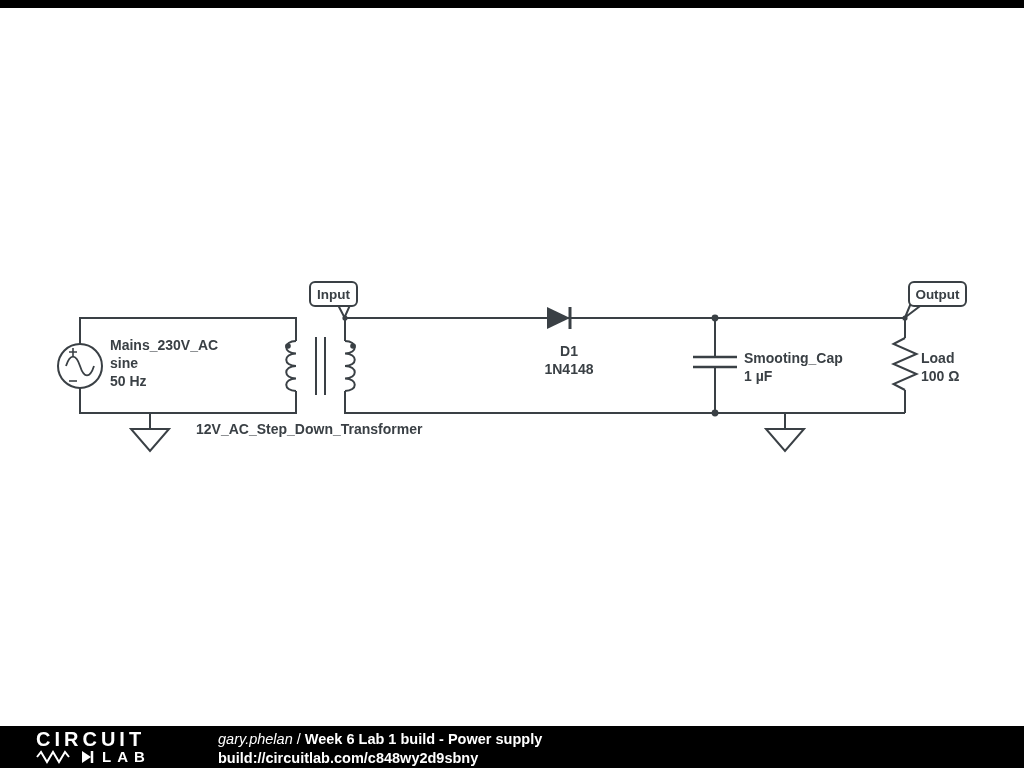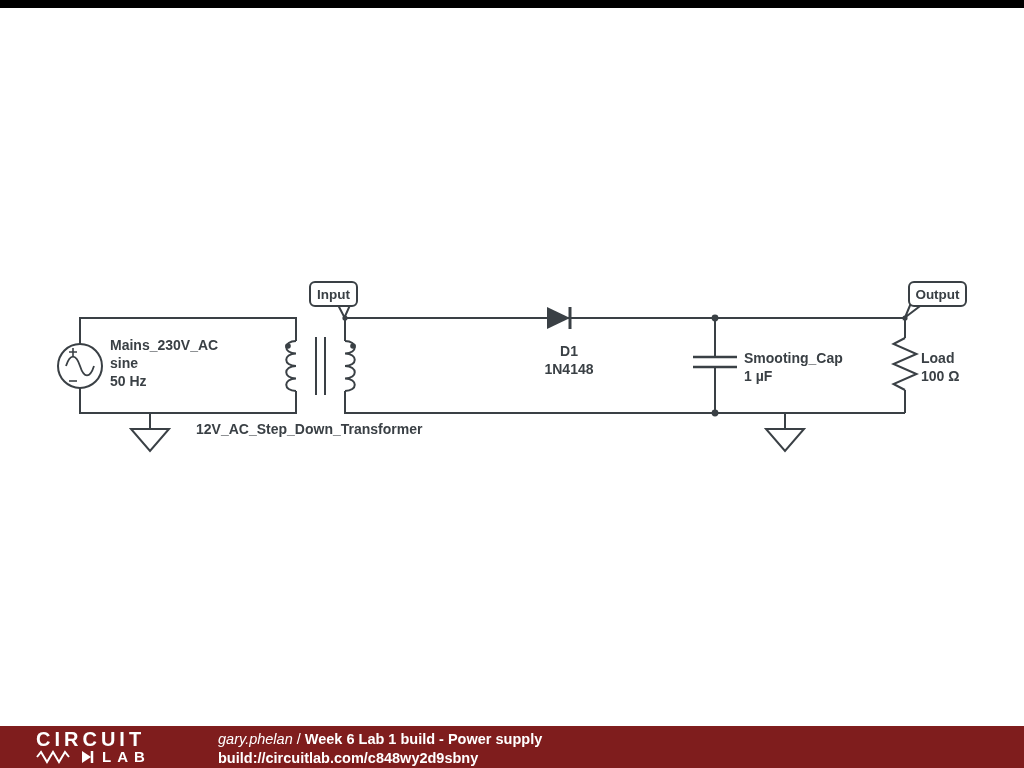--- a/index.html
+++ b/index.html
@@ -12,21 +12,21 @@
   .schematic-svg { position:absolute; top:0; left:0; }
   .wire { stroke:#3a4045; stroke-width:2; fill:none; }
   .thick { stroke:#3a4045; stroke-width:3; fill:none; }
   .plate { stroke:#3a4045; stroke-width:2.5; fill:none; }
   .fillpart { fill:#3a4045; stroke:none; }
   .whitefill { fill:#ffffff; stroke:#3a4045; stroke-width:2; }
   .lbl { font:700 14px "Liberation Sans",sans-serif; fill:#3a4045; }
   .lbl-mid { font:700 14px "Liberation Sans",sans-serif; fill:#3a4045; text-anchor:middle; }
   .flag-lbl { font:700 13.5px "Liberation Sans",sans-serif; fill:#3a4045; text-anchor:middle; }
 
-  .footer { position:absolute; bottom:0; left:0; width:1024px; height:42px; background:#7f1d1d; color:#fff; }
+  .footer { position:absolute; bottom:0; left:0; width:1024px; height:42px; background:#000000; color:#fff; }
   .logo { position:absolute; left:36px; top:3px; }
   .logo-top { font-size:20px; font-weight:700; letter-spacing:4px; color:#fff; line-height:20px; }
   .logo-bottom { display:flex; align-items:center; gap:5px; margin-top:0px; height:16px; }
   .logo-bottom span { font-size:15px; font-weight:700; letter-spacing:6px; color:#fff; line-height:16px; }
   .footer-text { position:absolute; left:218px; top:4px; }
   .footer-line1 { font-size:14.5px; line-height:19px; color:#fff; }
   .footer-line1 .author { font-style:italic; font-weight:400; }
   .footer-line1 .sep { white-space:pre; font-weight:400; }
   .footer-line1 .ftitle { font-weight:700; }
   .footer-line2 { font-size:14.5px; line-height:18px; font-weight:700; color:#fff; }

